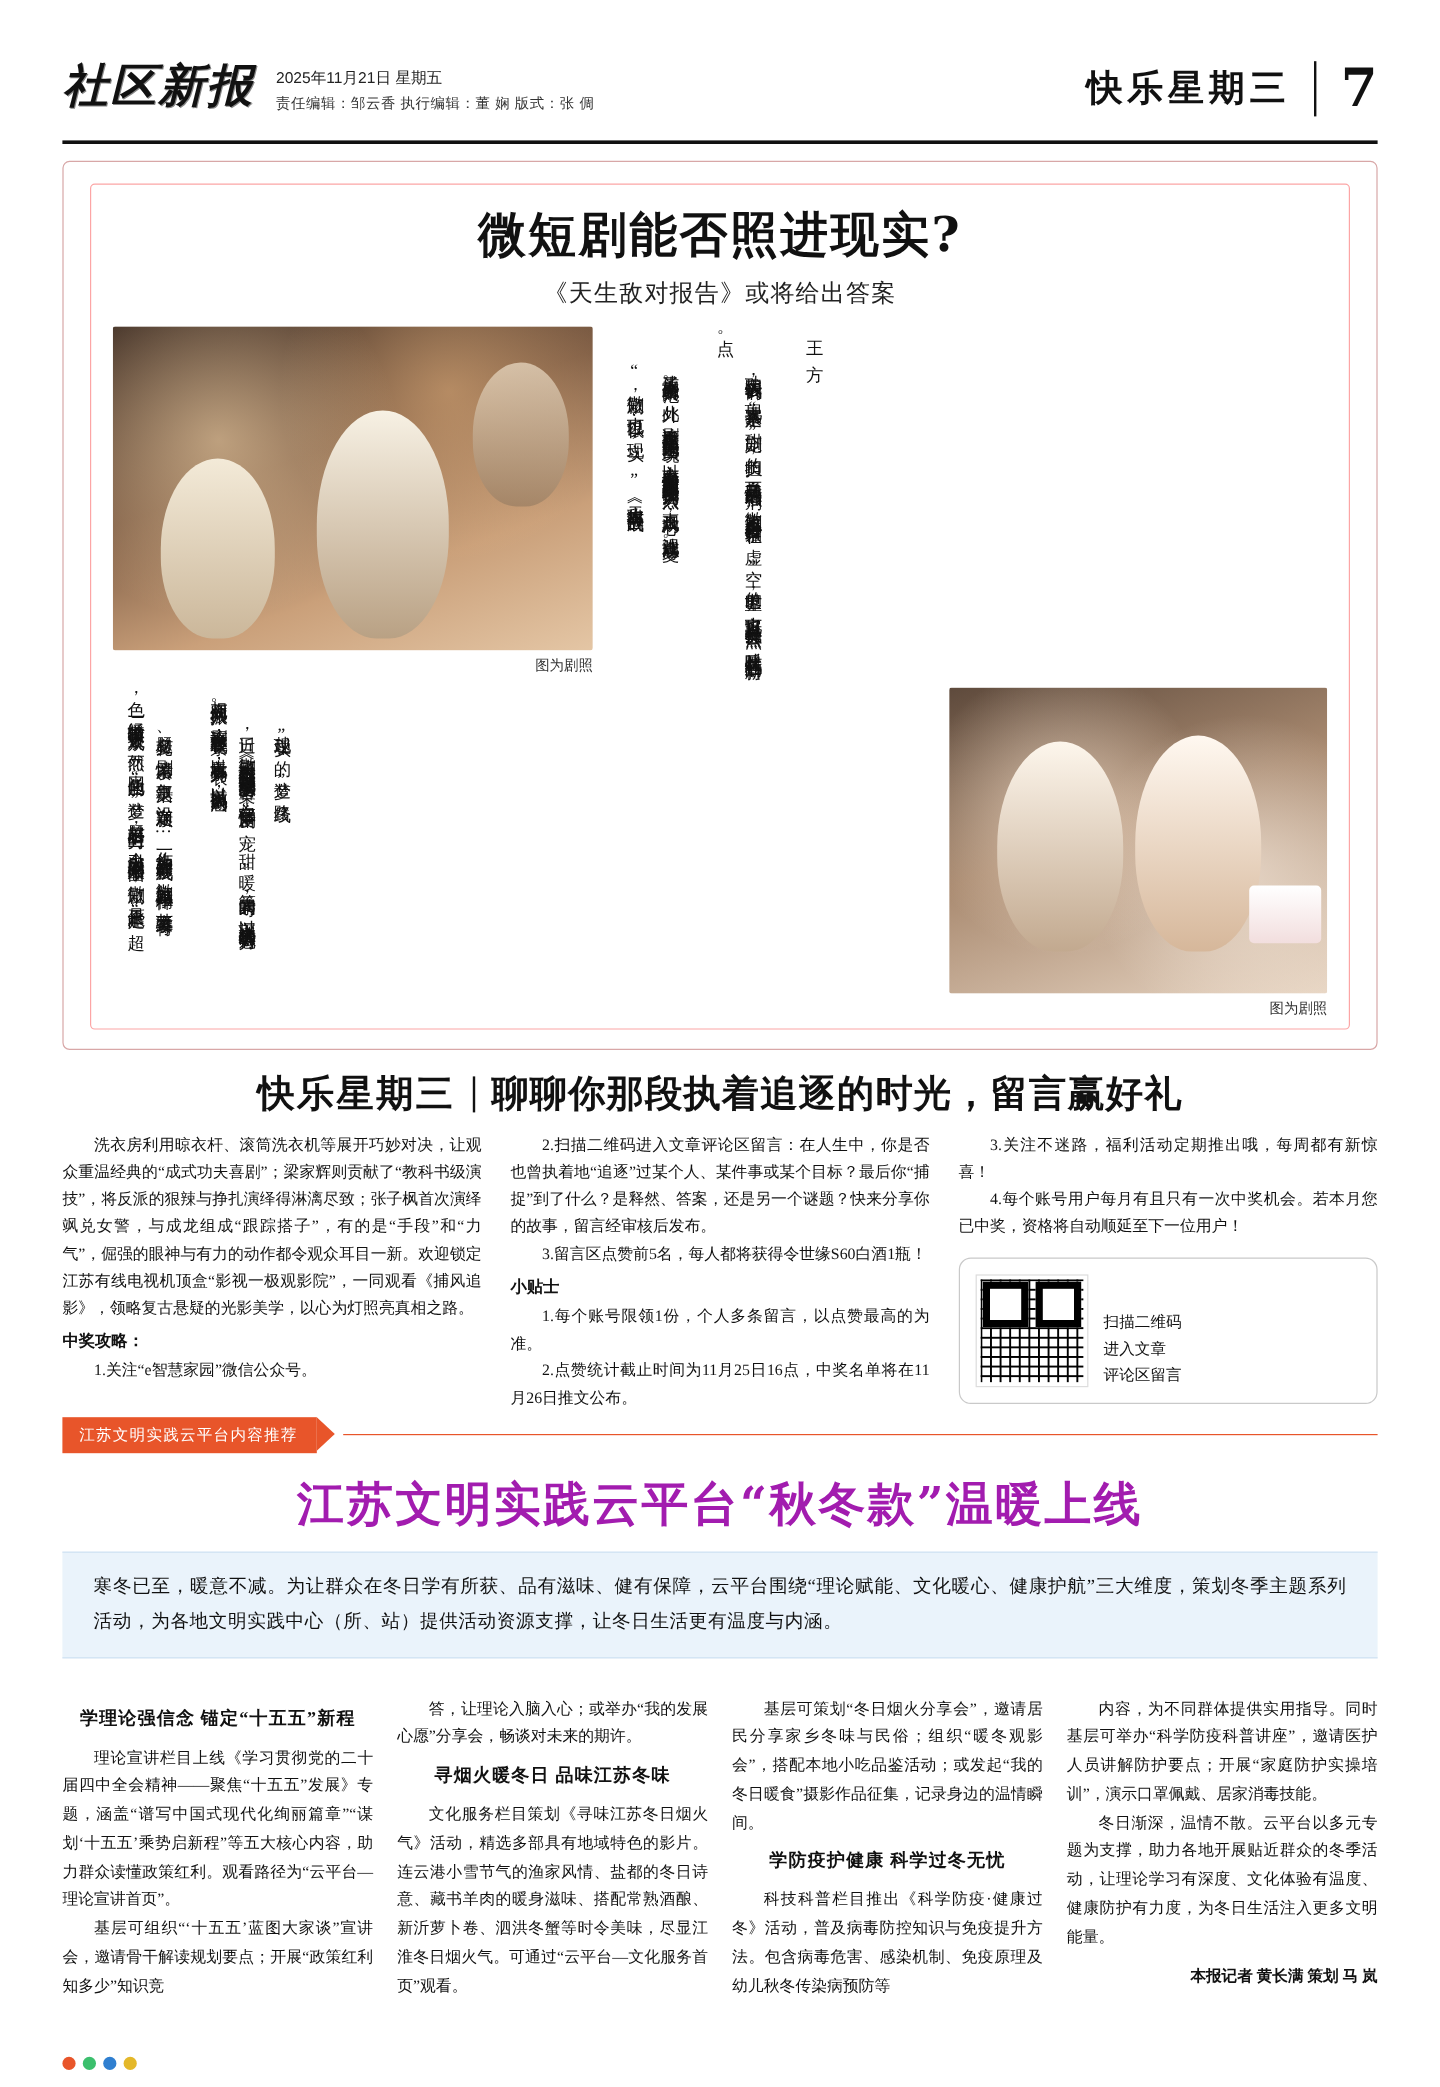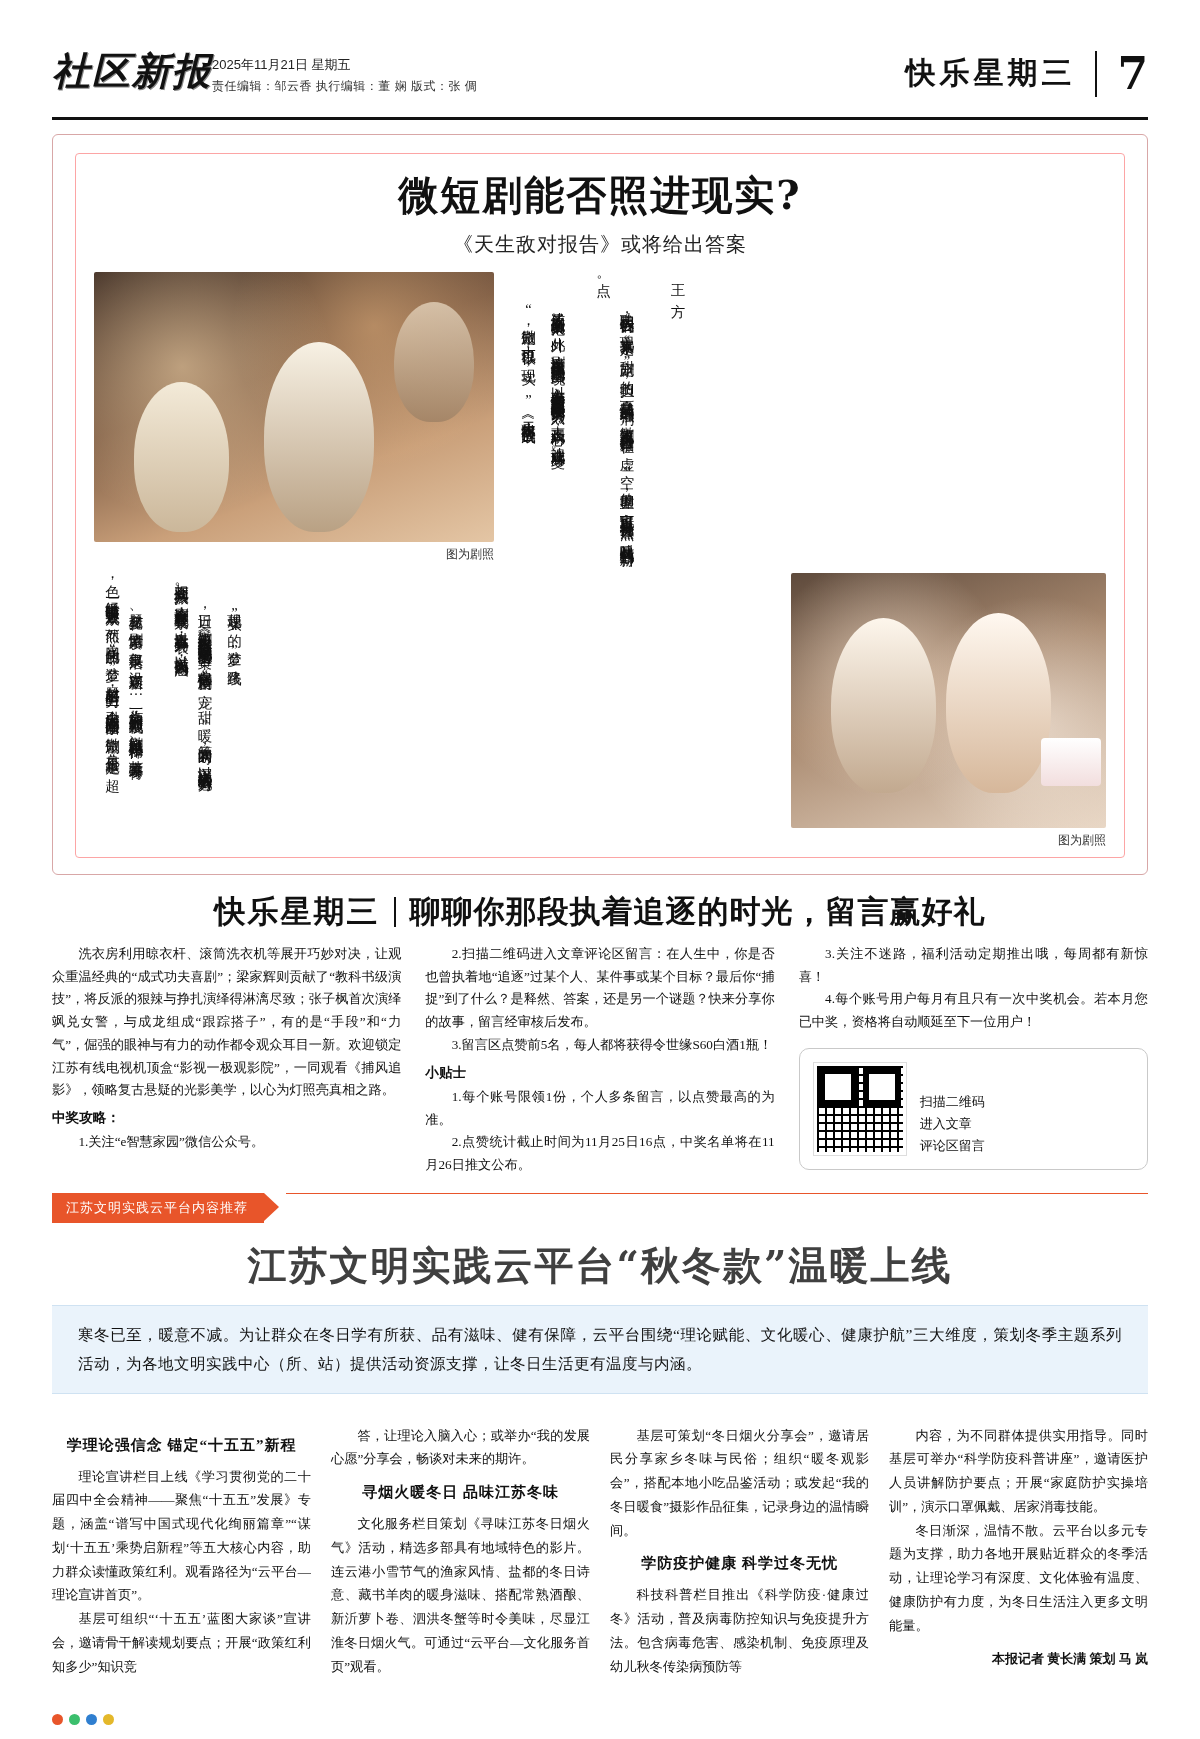--- a/index.html
+++ b/index.html
@@ -6,21 +6,21 @@
   html, body { margin:0; padding:0; }
   body {
     width:1200px; height:1739px;
     background:#ffffff;
     font-family:"Liberation Serif", serif;
     color:#111;
   }
   .page { width:1200px; height:1739px; padding:46px 52px 10px 52px; position:relative; }
 
   
-  .masthead { display:flex; align-items:flex-end; padding-bottom:10px; }
+  .masthead { display:flex; align-items:flex-end; gap:18px; padding-bottom:10px; }
   .logo {
     font-family:"DejaVu Serif", serif;
     font-weight:bold; font-size:38px; letter-spacing:2px;
     color:#111; font-style:italic;
     text-shadow:1px 1px 0 #888;
     padding-bottom:4px;
   }
   .mast-mid { flex:0 0 auto; padding-bottom:6px; }
   .mast-date { font-size:13px; color:#222; margin-bottom:4px; font-family:"Liberation Sans", sans-serif; }
   .mast-credits { font-size:12px; color:#333; font-family:"Liberation Sans", sans-serif; letter-spacing:.5px; }
@@ -99,33 +99,33 @@
     position:relative; border:3px solid #fff; outline:1px solid #ddd;
   }
   .qr::before, .qr::after {
     content:""; position:absolute; width:26px; height:26px; border:6px solid #000; background:#fff;
   }
   .qr::before { top:2px; left:2px; }
   .qr::after { top:2px; right:2px; }
   .qr-txt { font-size:13px; line-height:1.7;margin-top:30px; }
 
   
-  .tag-row { margin-top:16px; display:flex; }
+  .tag-row { margin-top:4px; display:flex; align-items:center; }
   .tag {
     background:#e8552a; color:#fff; font-size:13px; padding:6px 16px 6px 14px;
     position:relative; font-family:"Liberation Sans", sans-serif; letter-spacing:1px;
   }
   .tag::after {
     content:""; position:absolute; right:-15px; top:0; border-left:15px solid #e8552a;
     border-top:14.5px solid transparent; border-bottom:14.5px solid transparent;
   }
   .tag-line { flex:1; height:1px; background:#e8552a; margin-left:22px; }
 
   .plat-title {
-    text-align:center; font-size:39px; font-weight:bold; color:#404040;
+    text-align:center; font-size:39px; font-weight:bold; color:#a21caf;
     letter-spacing:2px; margin:16px 0 12px 0; font-family:"DejaVu Serif", serif;
   }
   .lead {
     background:#eaf3fb; border-top:1px solid #cfe2f2; border-bottom:1px solid #cfe2f2;
     padding:14px 26px; font-size:15.5px; line-height:1.9; text-align:justify; letter-spacing:.5px;
   }
 
   .cols4b { display:flex; gap:20px; margin-top:30px; font-size:13.2px; line-height:1.8; text-align:justify; }
   .cols4b .col { flex:1; }
   .cols4b p { margin:0; text-indent:2em; }

